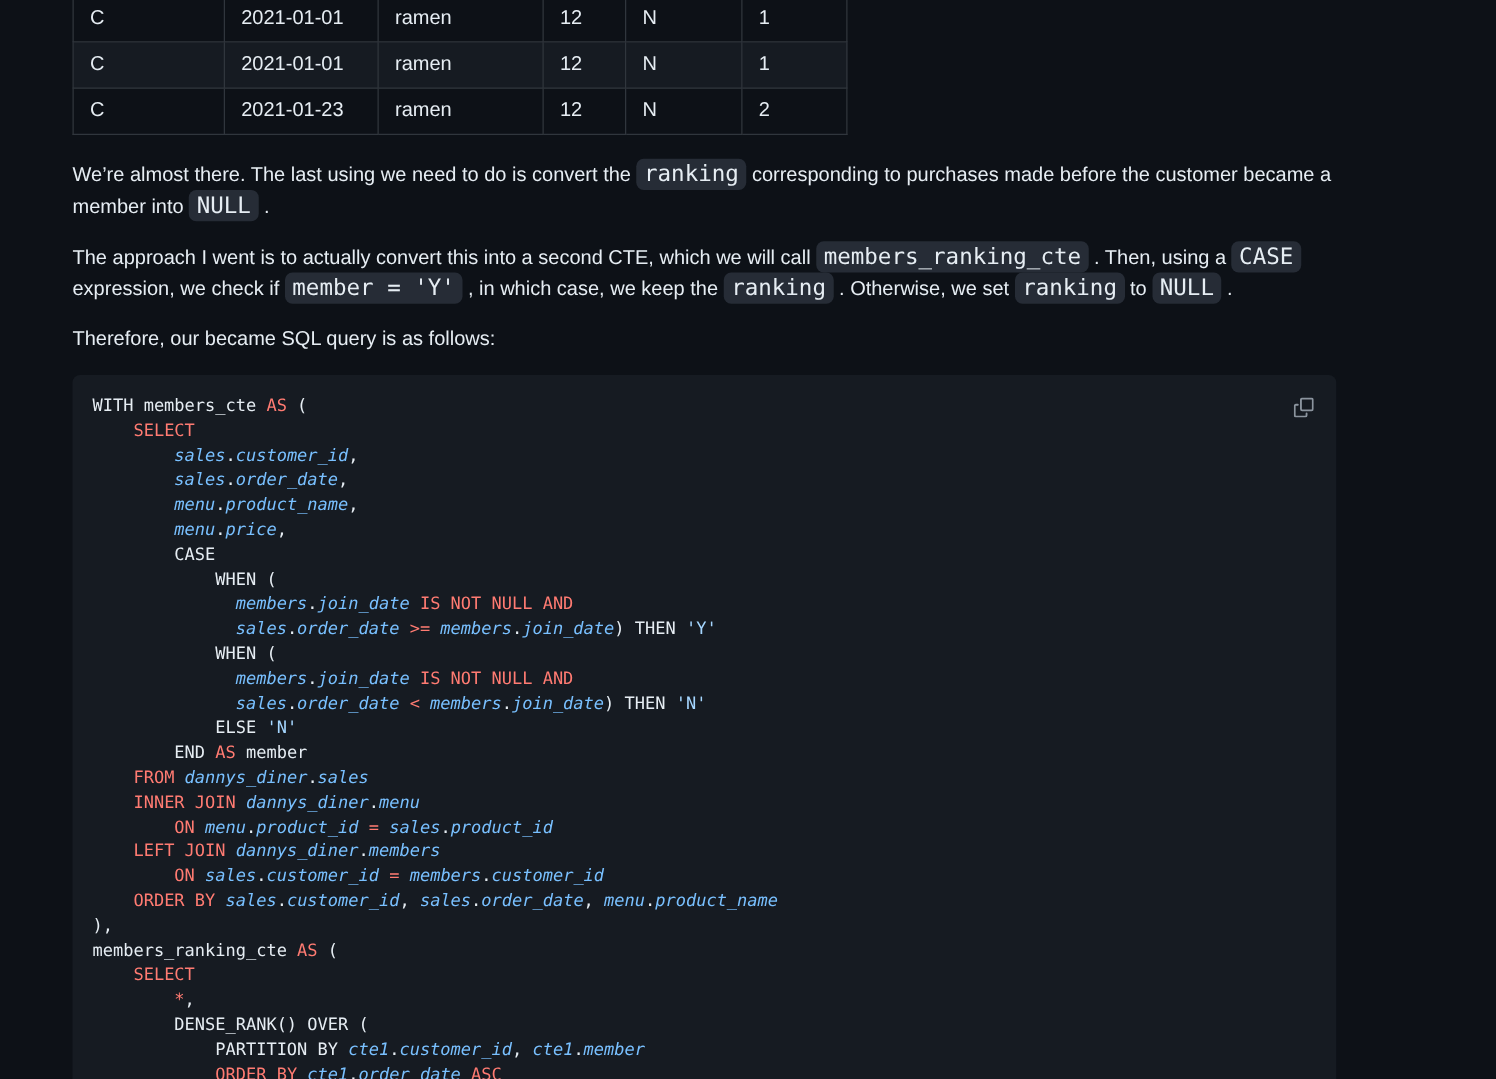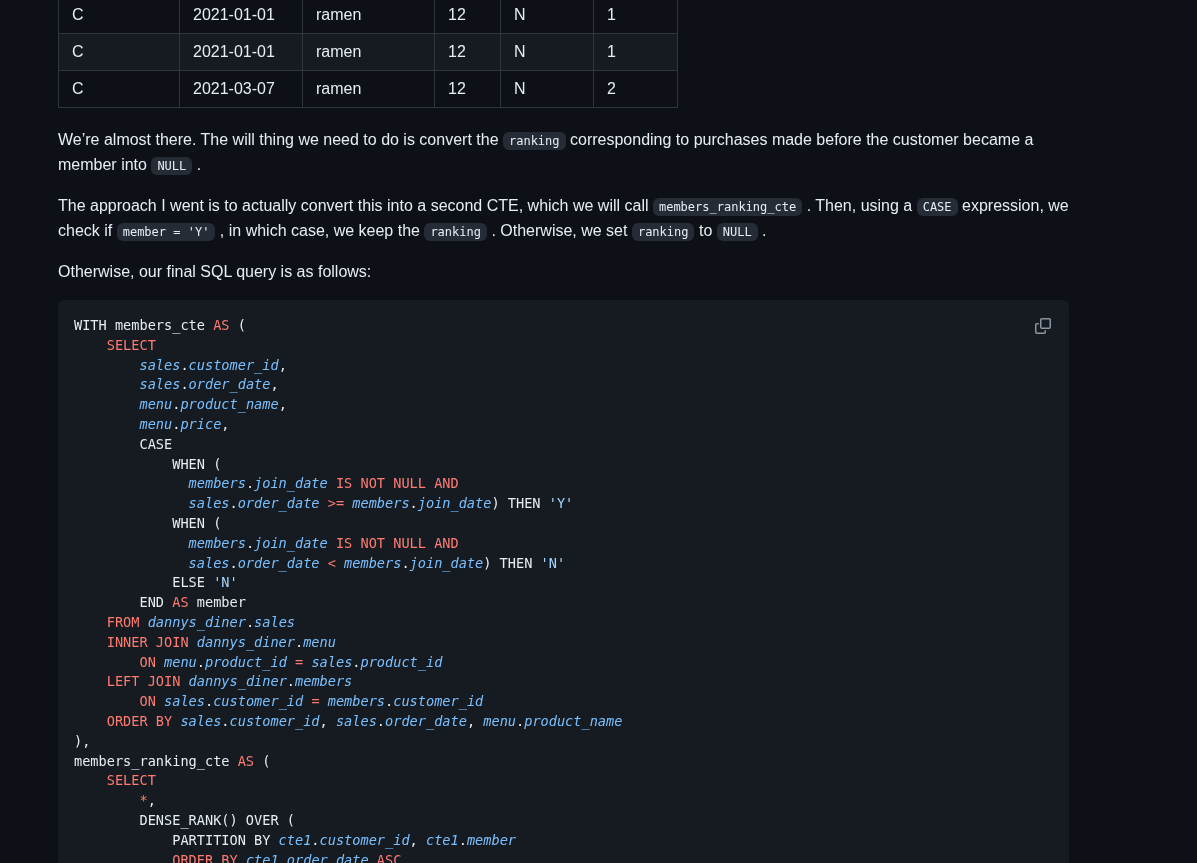--- a/index.html
+++ b/index.html
@@ -32,21 +32,21 @@
   
   .paragraphs p {
     margin: 16px 0;
     color: var(--text-color, #e6edf3);
     font-size: 16px;
     line-height: 24px;
   }
   .paragraphs p:first-of-type { margin-top: 20px; }
   code.inline-code {
     font-family: "DejaVu Sans Mono", "Liberation Mono", monospace;
-    font-size: 12px;
+    font-size: 18px;
     background: var(--chip-bg, #262c36);
     color: var(--text-color, #e6edf3);
     padding: 2px 6px;
     border-radius: 6px;
     white-space: nowrap;
   }
   
   .code-block {
     position: relative;
     margin-top: 13px;
@@ -98,33 +98,33 @@
         <tr class="alt">
           <td style="width: 121px;">C</td>
           <td style="width: 123px;">2021-01-01</td>
           <td style="width: 132px;">ramen</td>
           <td style="width: 66px;">12</td>
           <td style="width: 93px;">N</td>
           <td style="width: 84px;">1</td>
         </tr>
         <tr>
           <td style="width: 121px;">C</td>
-          <td style="width: 123px;">2021-03-07</td>
+          <td style="width: 123px;">2021-01-23</td>
           <td style="width: 132px;">ramen</td>
           <td style="width: 66px;">12</td>
           <td style="width: 93px;">N</td>
           <td style="width: 84px;">2</td>
         </tr>
       </tbody>
   </table>
 
   <div class="paragraphs">
-      <p><span>We’re almost there. The will thing we need to do is convert the </span><code class="inline-code">ranking</code><span> corresponding to purchases made before the customer became a member into </span><code class="inline-code">NULL</code><span> .</span></p>
+      <p><span>We’re almost there. The last using we need to do is convert the </span><code class="inline-code">ranking</code><span> corresponding to purchases made before the customer became a member into </span><code class="inline-code">NULL</code><span> .</span></p>
       <p><span>The approach I went is to actually convert this into a second CTE, which we will call </span><code class="inline-code">members_ranking_cte</code><span> . Then, using a </span><code class="inline-code">CASE</code><span> expression, we check if </span><code class="inline-code">member = 'Y'</code><span> , in which case, we keep the </span><code class="inline-code">ranking</code><span> . Otherwise, we set </span><code class="inline-code">ranking</code><span> to </span><code class="inline-code">NULL</code><span> .</span></p>
-      <p><span>Otherwise, our final SQL query is as follows:</span></p>
+      <p><span>Therefore, our became SQL query is as follows:</span></p>
     </div>
 
   <div class="code-block">
     <button class="copy-btn" aria-label="Copy code">
       <span style="display:flex;">
         <svg width="16" height="16" viewBox="0 0 16 16" aria-hidden="true">
           <path d="M0 6.75C0 5.784.784 5 1.75 5h1.5a.75.75 0 0 1 0 1.5h-1.5a.25.25 0 0 0-.25.25v7.5c0 .138.112.25.25.25h7.5a.25.25 0 0 0 .25-.25v-1.5a.75.75 0 0 1 1.5 0v1.5A1.75 1.75 0 0 1 9.25 16h-7.5A1.75 1.75 0 0 1 0 14.25Z"></path>
           <path d="M5 1.75C5 .784 5.784 0 6.75 0h7.5C15.216 0 16 .784 16 1.75v7.5A1.75 1.75 0 0 1 14.25 11h-7.5A1.75 1.75 0 0 1 5 9.25Zm1.75-.25a.25.25 0 0 0-.25.25v7.5c0 .138.112.25.25.25h7.5a.25.25 0 0 0 .25-.25v-7.5a.25.25 0 0 0-.25-.25Z"></path>
         </svg>
       </span>

